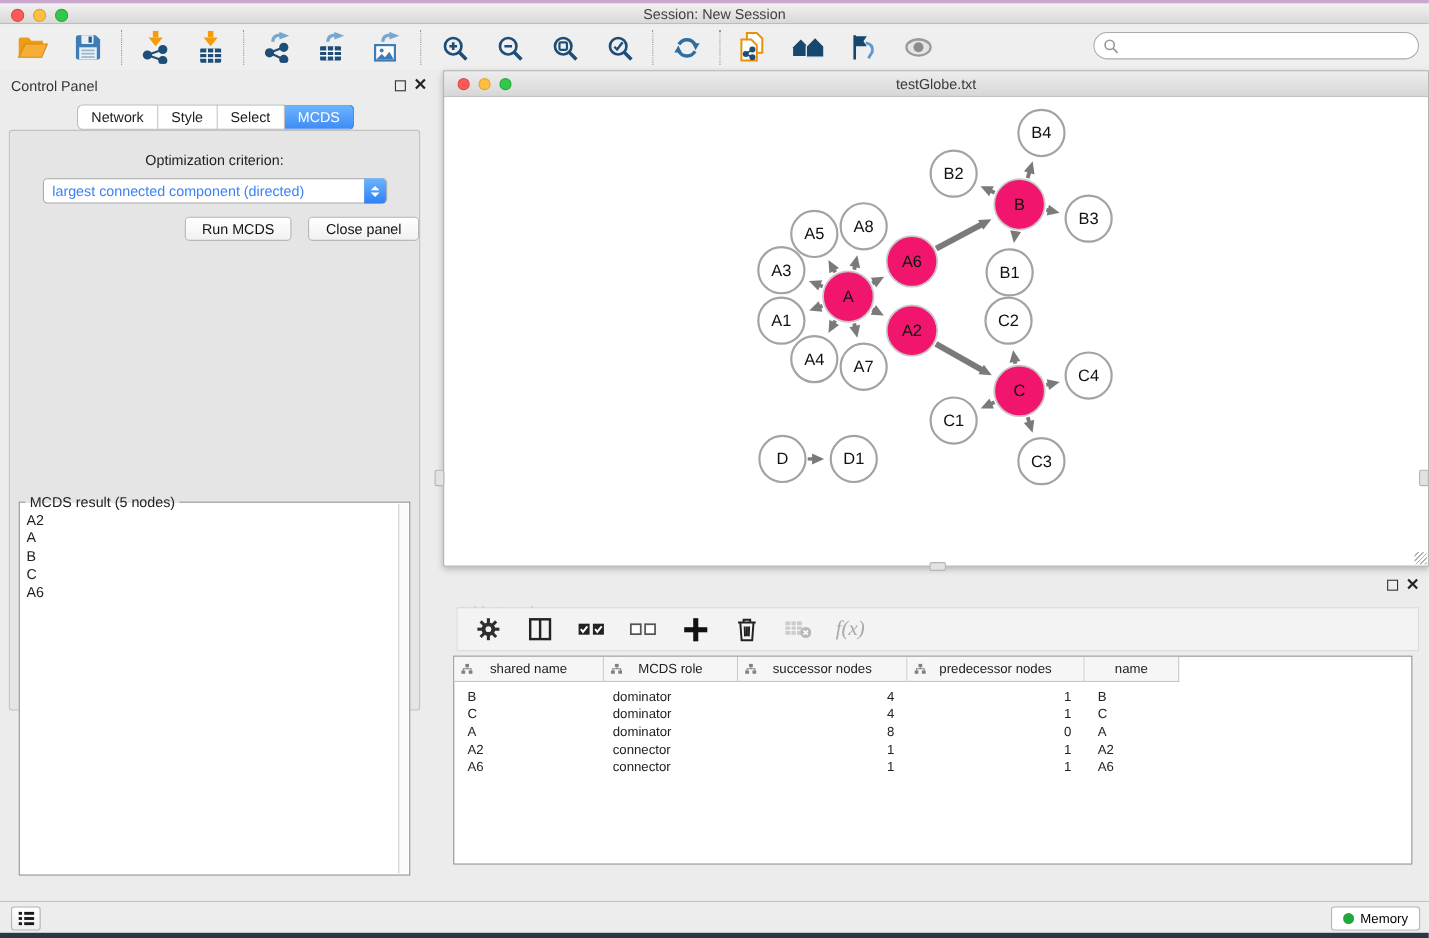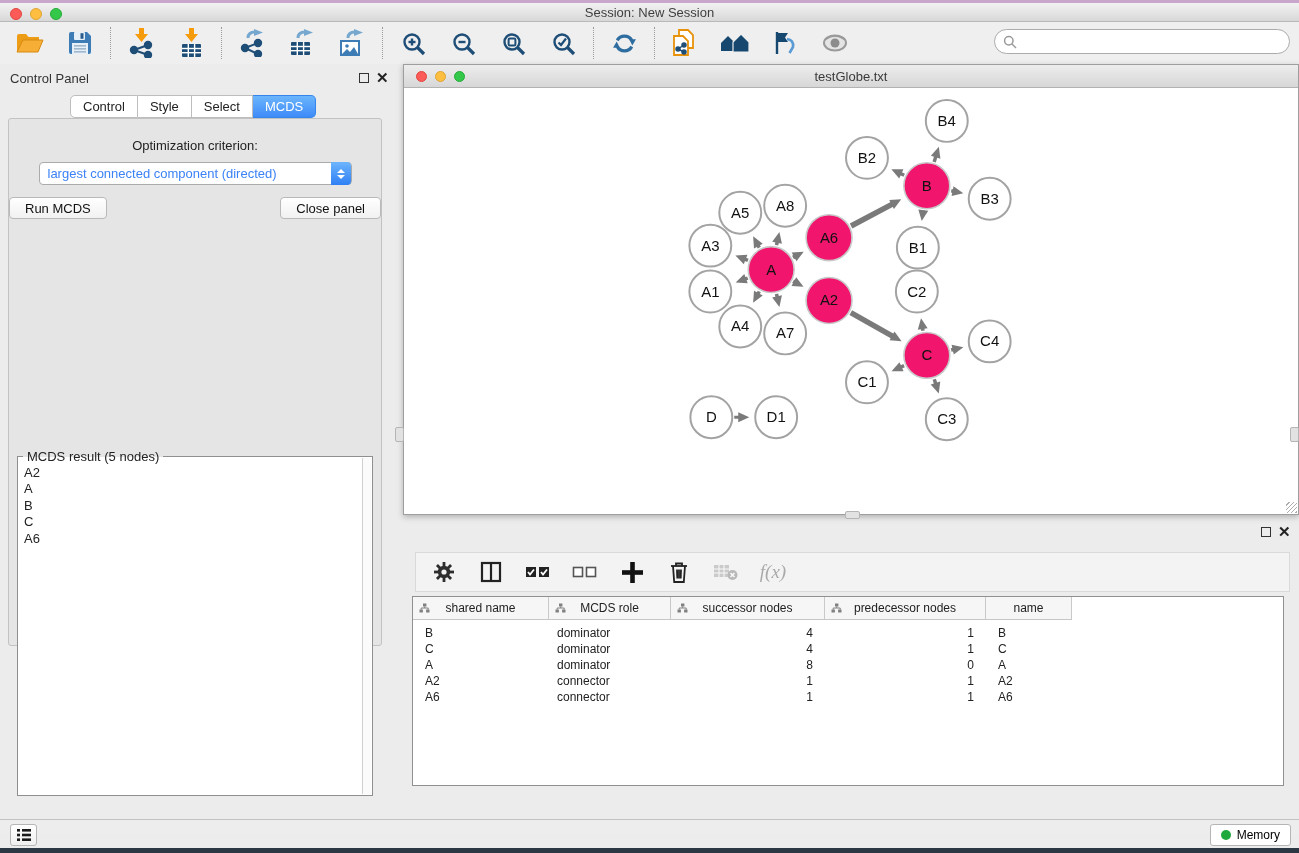--- a/index.html
+++ b/index.html
@@ -50,21 +50,21 @@
   .opt-label { text-align:center; margin-top:19px; font-size:13px; }
   .combo { position:relative; margin:9px auto 0; width:313px; height:23px; background:#FFF;
     border:1px solid #ABABAB; border-radius:4px; display:flex; align-items:center; cursor:pointer; }
   .combo-text { font-size:13px; padding-left:8px; color:#3b82f6; }
   .combo-spin { position:absolute; right:0; top:-1px; width:20px; height:23px;
     background:linear-gradient(#6CB5FD,#2F80F4); border-radius:0 4px 4px 0;
     display:flex; flex-direction:column; align-items:center; justify-content:center; gap:2px; }
   .chev { width:0; height:0; border-left:4px solid transparent; border-right:4px solid transparent; }
   .chev-up { border-bottom:4px solid #FFF; }
   .chev-down { border-top:4px solid #FFF; }
-  .btn-row { display:flex; justify-content:space-between; gap:15px; margin-top:12px; }
+  .btn-row { display:flex; justify-content:flex-end; gap:15px; margin-top:12px; }
   .pbtn { height:22px; padding:0 15px; font-size:13px; color:#111;
     background:linear-gradient(#FFFFFF,#F1F1F1); border:1px solid #B9B9B9; border-radius:4px; cursor:pointer; }
 
   .result-group { position:absolute; left:8px; right:8px; top:337px; height:340px;
     background:#FFF; border:1px solid #8F8F8F; }
   .result-legend { position:absolute; top:-8px; left:5px; padding:0 4px; font-size:13px;
     background:linear-gradient(180deg,#E5E5E5 55%,#FFFFFF 55%); }
   .result-list { padding:8px 0 0 6px; font-size:13px; line-height:16.4px; }
   .result-scroll { position:absolute; top:1px; right:1px; bottom:1px; width:9px;
     border-left:1px solid #D0D0D0; background:#FBFBFB; }
@@ -328,21 +328,21 @@
       </svg>
       <input type="text" placeholder="" style="">
     </div>
   </div>
 
   <div class="cp-title">Control Panel</div>
   <div class="panel-float cp-float"></div>
   <div class="panel-close cp-close">✕</div>
 
   <div class="seg-tabs cp-tabs">
-    <div class="seg">Control</div>
+    <div class="seg">Network</div>
     <div class="seg">Style</div>
     <div class="seg">Select</div>
     <div class="seg active">MCDS</div>
   </div>
 
   <div class="cp-body">
     <div class="opt-label">Optimization criterion:</div>
     <div class="combo">
       <span class="combo-text">largest connected component (directed)</span>
       <span class="combo-spin">

